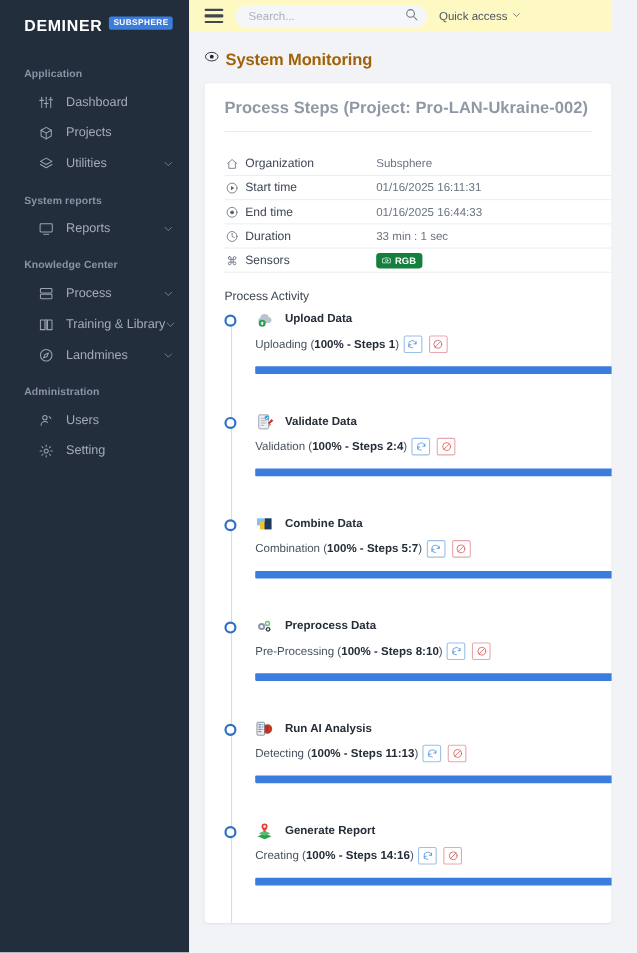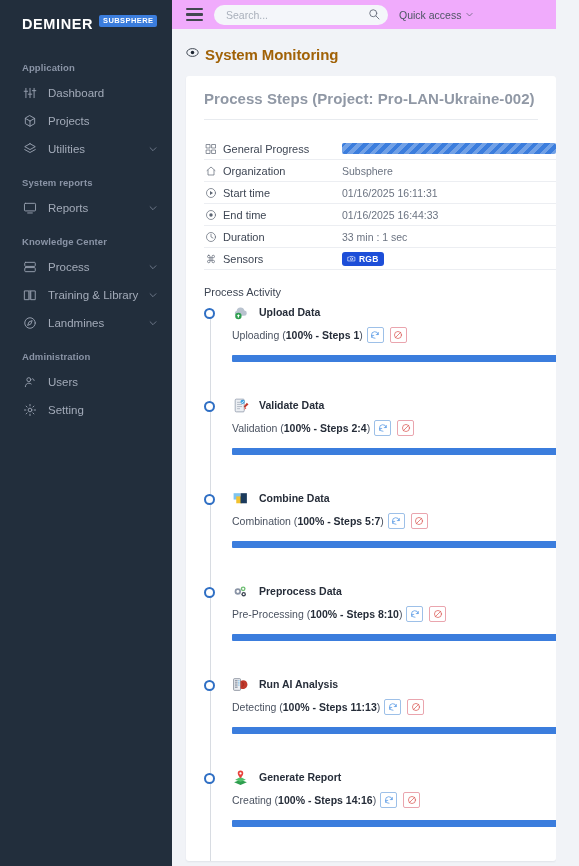--- a/index.html
+++ b/index.html
@@ -30,41 +30,41 @@
     background: #3b7ddd; color: #fff; font-size: 7.5px; font-weight: bold;
     letter-spacing: .4px; padding: 2px 4px 2px 4px; border-radius: 2px;
     line-height: 1; position: relative; top: -3px;
   }
   .nav-section {
     font-size: 9.5px; font-weight: bold; color: #8a94a6;
     padding: 14px 0 6px 22px; letter-spacing: .1px;
   }
   .nav-item {
     display: flex; align-items: center; height: 28px;
-    padding-left: 22px; padding-right: 14px;
+    padding-left: 34px; padding-right: 14px;
     color: #a3abb9; font-size: 11.5px; cursor: pointer;
   }
   .nav-ico {
     width: 15px; height: 15px; margin-right: 11px; flex: 0 0 15px;
     display: flex; align-items: center; justify-content: center;
   }
   .nav-ico svg { width: 14px; height: 14px; stroke: #9aa3b2; fill: none;
     stroke-width: 1.6; stroke-linecap: round; stroke-linejoin: round; }
   .nav-label { flex: 1 1 auto; white-space: nowrap; }
   .nav-caret { width: 10px; height: 10px; flex: 0 0 10px; }
   .nav-caret svg { width: 10px; height: 10px; stroke: #8a94a6; fill: none;
     stroke-width: 1.7; stroke-linecap: round; stroke-linejoin: round; }
 
   
   #main {
     flex: 1 1 auto; height: 866px; position: relative;
     background: #f1f3f7; overflow: hidden;
   }
   #topbar {
-    height: 29px; background: #f0abfc; display: flex; align-items: center;
+    height: 29px; background: #fef9c3; display: flex; align-items: center;
     padding-left: 14px; gap: 11px;
   }
   .hamburger { width: 17px; height: 13px; display: flex; flex-direction: column;
     justify-content: space-between; cursor: pointer; }
   .hamburger span { display: block; height: 2.3px; background: #41474f; border-radius: 1px; }
   .searchbox {
     width: 174px; height: 20px; background: #f4f6fa; border-radius: 10px;
     display: flex; align-items: center; padding: 0 8px 0 12px;
   }
   .searchbox input {
@@ -114,21 +114,21 @@
   .info-value { font-size: 10.5px; color: #6b7381; }
 
   .progress-striped {
     height: 11px; width: 260px; border-radius: 2px;
     background-color: #3b7ddd;
     background-image: repeating-linear-gradient(
       -45deg, rgba(255,255,255,.28) 0 4px, rgba(255,255,255,0) 4px 8px);
   }
   .sensor-badge {
     display: inline-flex; align-items: center; gap: 3px;
-    background: #1d4ed8; color: #fff; border-radius: 3px;
+    background: #15803d; color: #fff; border-radius: 3px;
     padding: 2px 5px; font-size: 8.5px; font-weight: bold; letter-spacing: .2px;
   }
   .sensor-badge svg { width: 9px; height: 9px; stroke: #fff; fill: none; stroke-width: 1.6;
     stroke-linecap: round; stroke-linejoin: round; }
 
   
   .activity-title {
     font-size: 11px; color: #3e4654; padding: 16px 0 5px 18px;
   }
   .timeline { position: relative; padding-left: 18px; }
@@ -320,34 +320,20 @@
           </svg>
       </span>
       <span class="page-title">System Monitoring</span>
     </div>
 
     <div class="card">
       <div class="card-title">Process Steps (Project: Pro-LAN-Ukraine-002)</div>
       <div class="card-divider"></div>
 
       <div class="info-table" id="info-table">
-          <div class="info-row">
-            <span class="info-label">
-              <span class="info-ico">
-                <svg viewBox="0 0 24 24">
-                  <rect x="3" y="3" width="7" height="7"></rect>
-                  <rect x="14" y="3" width="7" height="7"></rect>
-                  <rect x="3" y="14" width="7" height="7"></rect>
-                  <rect x="14" y="14" width="7" height="7"></rect>
-                </svg>
-              </span>
-              <span>General Progress</span>
-            </span>
-            <div class="progress-striped"></div>
-          </div>
           <div class="info-row">
             <span class="info-label">
               <span class="info-ico">
                 <svg viewBox="0 0 24 24">
                   <path d="M4 11l8-7 8 7"></path>
                   <path d="M6 10.5V20h12v-9.5"></path>
                 </svg>
               </span>
               <span>Organization</span>
             </span>

